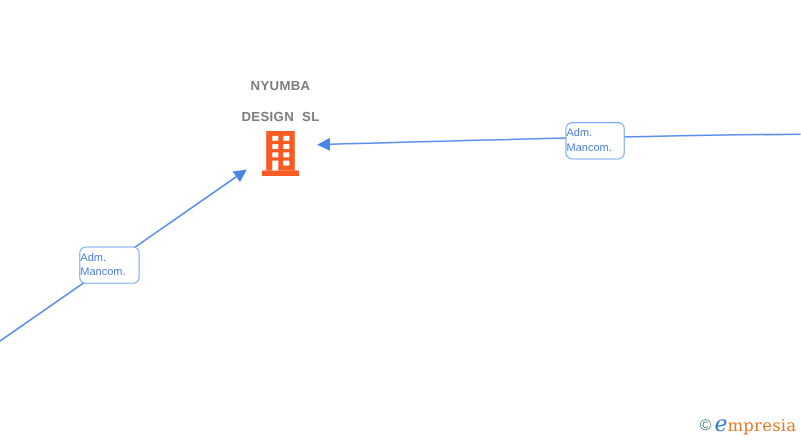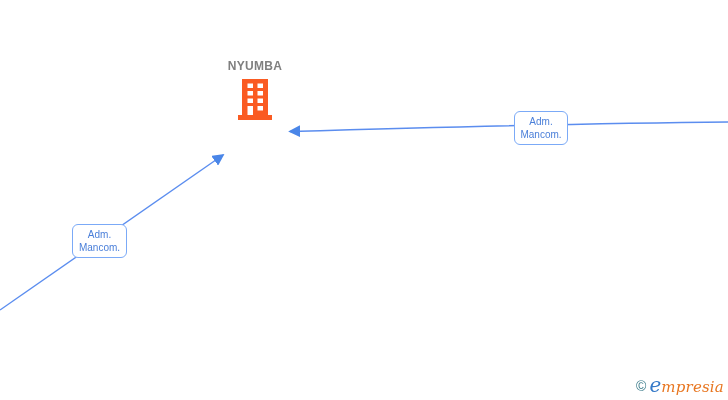--- a/index.html
+++ b/index.html
@@ -25,36 +25,36 @@
     text-align: center;
     cursor: pointer;
   }
   .company-name {
     color: #7f7f7f;
     font-size: 12px;
     font-weight: bold;
     line-height: 16px;
     letter-spacing: 0.3px;
   }
-  .company-name div { white-space: pre; }
+  .company-name div { white-space: pre; margin-top: 12px; }
   .building-icon-wrap {
     margin-top: 5px;
     display: inline-block;
     width: 34px;
     height: 41px;
   }
   .edge-label {
     position: absolute;
     background: #ffffff;
     border: 1.5px solid #7baaf7;
     border-radius: 6px;
     color: #4a7fd9;
     font-size: 10px;
     line-height: 13px;
-    text-align: center;
+    text-align: left;
     display: flex;
     flex-direction: column;
     justify-content: center;
     box-sizing: border-box;
     cursor: pointer;
   }
   .edge-label-left  { left: 72px;  top: 224px; width: 55px; height: 34px; }
   .edge-label-right { left: 514px; top: 111px; width: 54px; height: 34px; }
   .watermark {
     position: absolute;
@@ -71,21 +71,20 @@
     margin-right: 3px;
   }
   .watermark .brand-initial {
     color: #3579c8;
     font-size: 20px;
     font-style: italic;
   }
   .watermark .brand-rest {
     color: #e87722;
     font-size: 15px;
-    font-style: italic;
     letter-spacing: 0.2px;
   }
 </style>
 </head>
 <body>
 
 <div class="canvas">
 
   <svg class="edges-layer" width="728" height="400" viewBox="0 0 728 400" xmlns="http://www.w3.org/2000/svg">
     <defs>
@@ -93,20 +92,21 @@
         <path d="M0,0 L10,5 L0,10 z" fill="#4a86e8"></path>
       </marker>
     </defs>
     <path d="M0,310 L223,155" fill="none" stroke="#5b8def" stroke-width="1.4" marker-end="url(#arrowhead)"></path>
     <path d="M728,122 C610,123 430,127.5 290,131.5" fill="none" stroke="#5b8def" stroke-width="1.4" marker-end="url(#arrowhead)"></path>
   </svg>
 
   <div class="company-node">
     <div class="company-name">
       <div>NYUMBA</div>
+      <div>DESIGN  SL</div>
     </div>
     <span class="building-icon-wrap">
       <svg width="34" height="41" viewBox="0 0 34 41" xmlns="http://www.w3.org/2000/svg">
         <rect x="4" y="0" width="26" height="36" fill="#fa5b22"></rect>
         <rect x="0" y="36" width="34" height="5" fill="#fa5b22"></rect>
         <rect x="9.5" y="4.5" width="5.5" height="4.5" fill="#ffffff"></rect>
         <rect x="19.5" y="4.5" width="5.5" height="4.5" fill="#ffffff"></rect>
         <rect x="9.5" y="12" width="5.5" height="4.5" fill="#ffffff"></rect>
         <rect x="19.5" y="12" width="5.5" height="4.5" fill="#ffffff"></rect>
         <rect x="9.5" y="19.5" width="5.5" height="4.5" fill="#ffffff"></rect>

